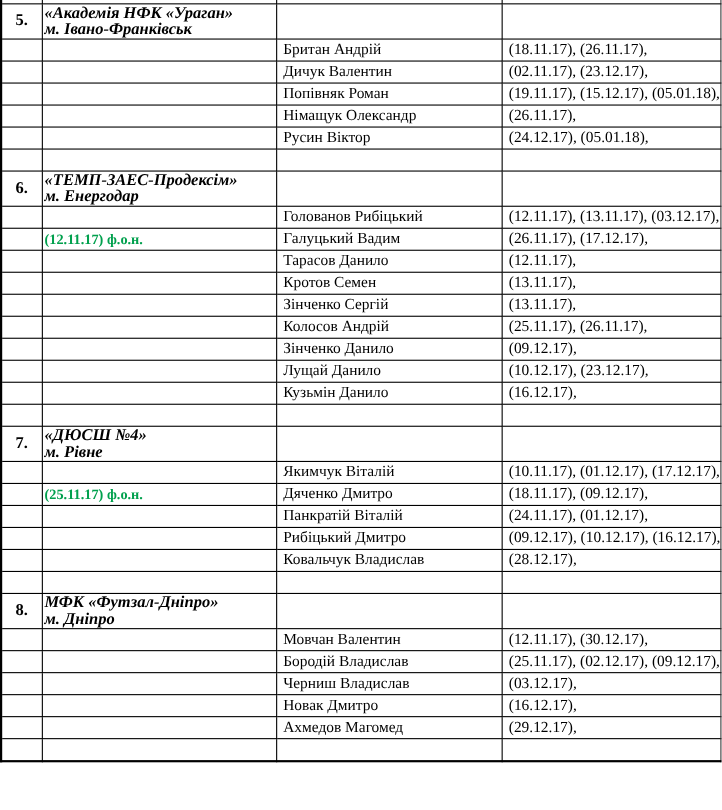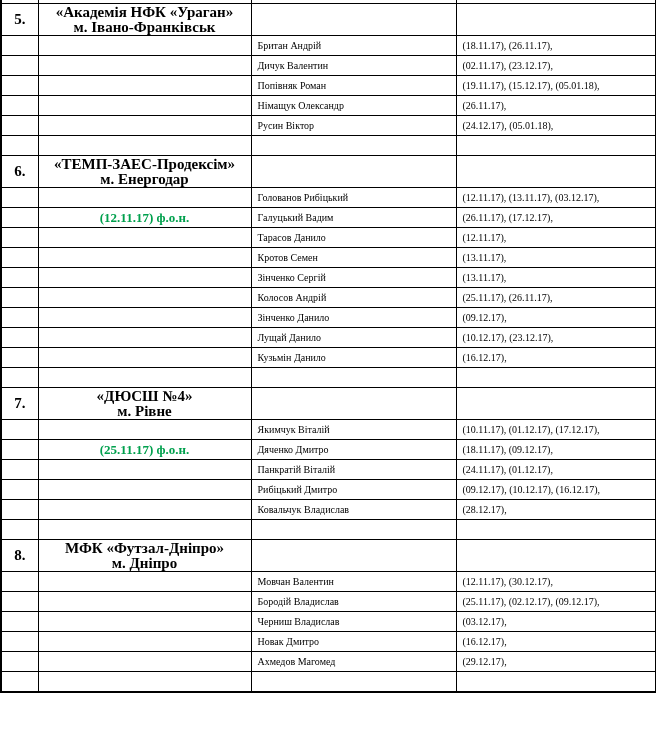--- a/index.html
+++ b/index.html
@@ -28,34 +28,34 @@
   }
   tr.partial-row td { height: 3px; border-top: none; }
   tr.section-row td { height: 31px; }
   tr.data-row td    { height: 19px; }
   td.num {
     font-weight: bold;
     text-align: center;
     font-size: 15px;
   }
   td.team {
-    text-align: center;
     font-weight: bold;
+    font-style: italic;
     font-size: 15px;
     margin-left: 20px;
   }
   td.team div { line-height: 15px; }
   td.note {
-    text-align: center;
+    text-align: left;
     font-weight: bold;
     font-size: 13px;
     color: var(--note-green, #00a04d);
   }
   td.pname, td.pdates {
-    font-size: 10px;
+    font-size: 14px;
     padding-left: 6px;
     line-height: 17px;
   }
 </style>
 </head>
 <body>
 
 <div class="page">
   <table class="doc-table">
     <colgroup>

